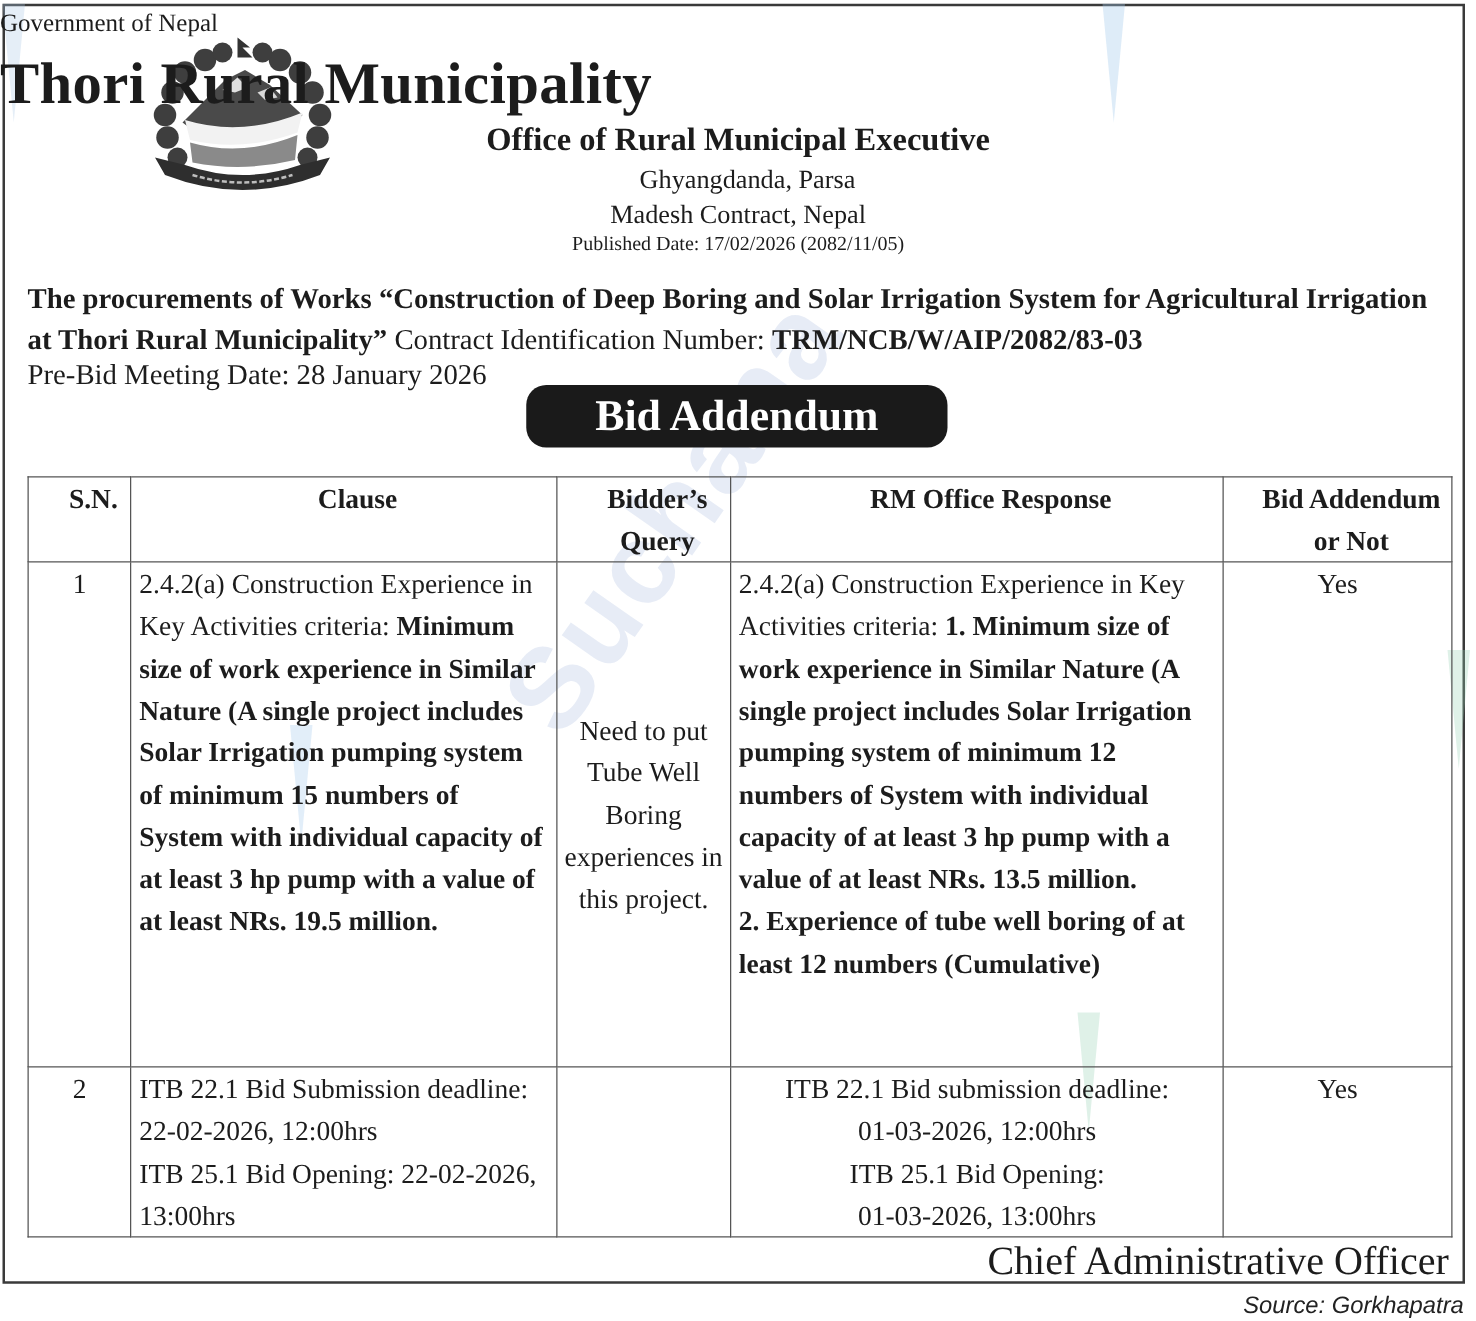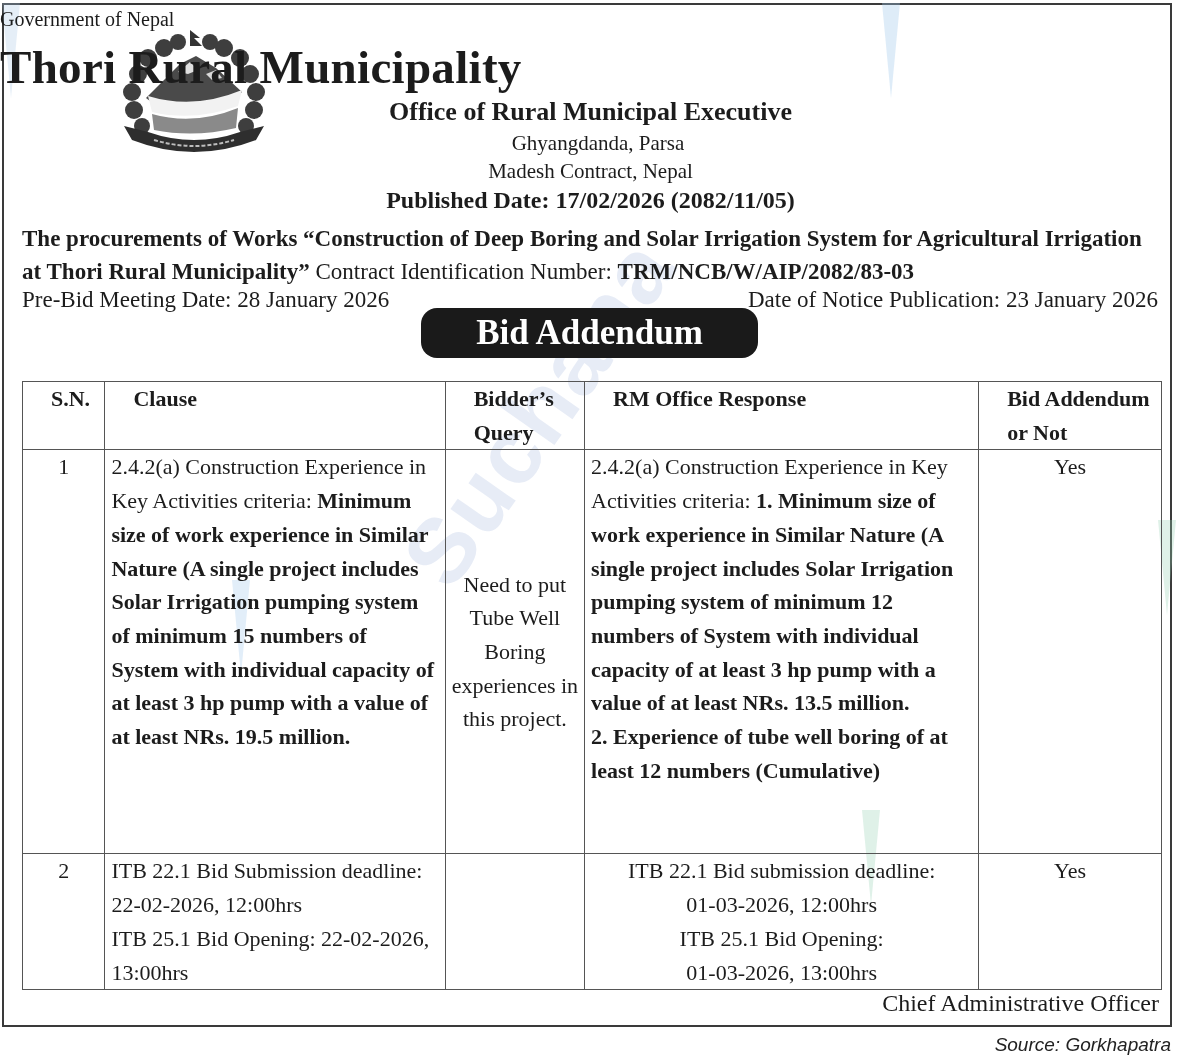--- a/index.html
+++ b/index.html
@@ -99,22 +99,22 @@
       font-size: 21px;
       z-index: 1;
     }
     .addr-line1 { top: 131px; margin-left: 15px; }
     .addr-line2 { top: 159px; }
     .pub-date {
       position: absolute;
       left: 0; right: 0;
       top: 187px;
       text-align: center;
-      font-size: 24px;
-      font-weight: bold;
+      font-size: 16px;
+      font-weight: normal;
       z-index: 1;
     }
     .procurement {
       position: absolute;
       left: 22px;
       top: 222px;
       width: 1140px;
       font-size: 23px;
       line-height: 33px;
       z-index: 1;
@@ -158,21 +158,21 @@
       line-height: 33.7px;
       z-index: 1;
     }
     .addendum-table th, .addendum-table td {
       border: 1.5px solid #555555;
       padding: 0 6px;
       vertical-align: top;
     }
     .addendum-table th {
       font-weight: bold;
-      text-align: left;
+      text-align: center;
       height: 62px;
       padding-top: 0;
       padding-left: 28px;
     }
     .col-sn { width: 78px; }
     .col-clause { width: 322px; }
     .col-query { width: 132px; }
     .col-response { width: 373px; }
     .col-amend { width: 173px; }
     td.sn, td.amend { text-align: center; }
@@ -180,21 +180,21 @@
     td.center { text-align: center; }
     .row1 td { height: 403px; }
     .row2 td { height: 132px; }
     .b { font-weight: bold; }
     .line { display: block; }
 
     .signature {
       position: absolute;
       right: 22px;
       top: 990px;
-      font-size: 24px;
+      font-size: 32px;
       z-index: 1;
     }
     .source {
       position: absolute;
       right: 10px;
       top: 1034px;
       font-family: "Liberation Sans", "DejaVu Sans", sans-serif;
       font-style: italic;
       font-size: 19px;
       color: #222;
@@ -255,21 +255,20 @@
 <div class="addr-line1">Ghyangdanda, Parsa</div>
 <div class="addr-line2">Madesh Contract, Nepal</div>
 <div class="pub-date">Published Date: 17/02/2026 (2082/11/05)</div>
 
 <div class="procurement">
   <b>The procurements of Works “Construction of Deep Boring and Solar Irrigation System for Agricultural Irrigation at Thori Rural Municipality”</b><span> Contract Identification Number: </span><b>TRM/NCB/W/AIP/2082/83-03</b>
 </div>
 
 <div class="meta-row">
   <span>Pre-Bid Meeting Date: 28 January 2026</span>
-  <span>Date of Notice Publication: 23 January 2026</span>
 </div>
 
 <div class="addendum-badge">Bid Addendum</div>
 
 <table class="addendum-table">
   <colgroup>
     <col class="col-sn">
       <col class="col-clause">
       <col class="col-query">
       <col class="col-response">

